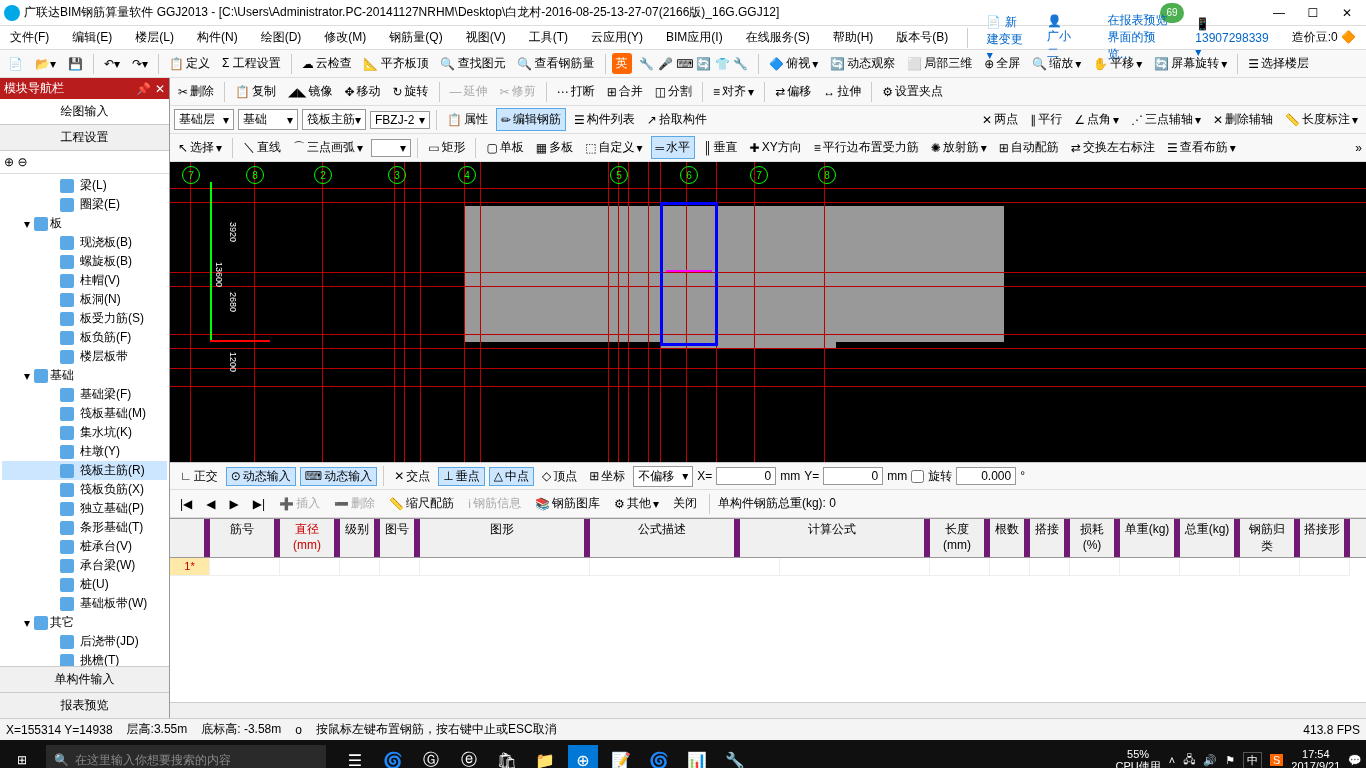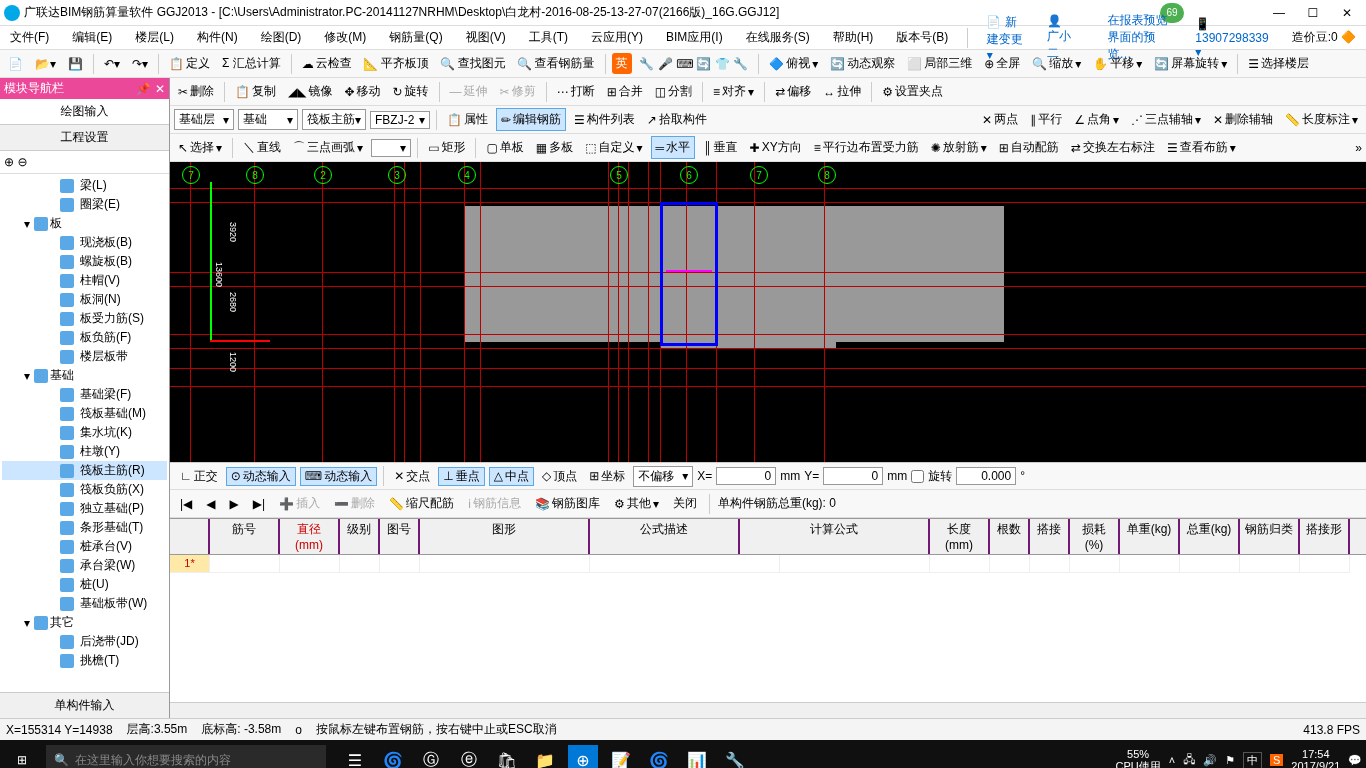--- a/index.html
+++ b/index.html
@@ -12,21 +12,21 @@
 .winbtns span { width: 30px; height: 20px; display: flex; align-items: center; justify-content: center; cursor: pointer; }
 .menubar { height: 24px; background: #fff; display: flex; align-items: center; padding: 0 4px; gap: 11px; border-bottom: 1px solid #ddd; }
 .menubar .mitem { padding: 2px 6px; cursor: pointer; white-space: nowrap; }
 .menubar .spacer { flex: 1; }
 .menubar .rightitem { color: #0066cc; padding: 2px 6px; cursor: pointer; }
 .toolbar { height: 28px; background: #f8f8f8; display: flex; align-items: center; padding: 0 4px; gap: 4px; border-bottom: 1px solid #ddd; flex-wrap: nowrap; overflow: hidden;}
 .tbtn { padding: 2px 4px; cursor: pointer; display: flex; align-items: center; gap: 2px; white-space: nowrap; font-size:12px;}
 .tbtn.active { background:#cde6ff; border:1px solid #5aa9e6; }
 .tsep { width: 1px; height: 20px; background: #ccc; margin: 0 2px; }
 .navpanel { width: 170px; background: #fff; display: flex; flex-direction: column; border-right: 1px solid #999; }
-.navheader { background: #ec4899; color: #fff; padding: 2px 4px; font-size: 12px; display: flex; justify-content: space-between; align-items: center;}
+.navheader { background: #b91c1c; color: #fff; padding: 2px 4px; font-size: 12px; display: flex; justify-content: space-between; align-items: center;}
 .navtab { padding: 4px; text-align: center; background: #f0f0f0; border-bottom: 1px solid #ccc; cursor: pointer; }
 .navtab.active { background: #fff; }
 .navtoolbar { padding: 4px; border-bottom:1px solid #ddd; }
 .tree { flex: 1; overflow: auto; padding: 2px; font-size: 12px; }
 .tree-node { padding: 1px 2px; cursor: pointer; display: flex; align-items: center; gap: 2px; white-space: nowrap; }
 .tree-node.selected { background: #cde6ff; }
 .tree-indent1 { padding-left: 20px; }
 .tree-indent2 { padding-left: 42px; gap: 6px; }
 .tree-icon { width: 14px; height: 14px; display: inline-block; background: #5aa9e6; border-radius:2px;}
 .tri { width: 10px; display: inline-block; text-align: center; }
@@ -43,21 +43,21 @@
 .axis-x { position:absolute; left:200px; top:348px; width:60px; height:2px; background:#f00;}
 .ruler-text { position:absolute; color:#fff; font-size:9px; writing-mode:vertical-rl;}
 .dropdown { border:1px solid #999; padding:1px 4px; background:#fff; cursor:pointer; font-size:12px; min-width:60px; display:flex; justify-content:space-between; align-items:center;}
 .chk { display:flex; align-items:center; gap:2px; padding:0 4px; cursor:pointer;}
 .chk.active { background:#cde6ff; border:1px solid #5aa9e6;}
 .numfield { width:60px; border:1px solid #999; padding:1px 4px; text-align:right; background:#fff;}
 .snapbar { height:28px; background:#f8f8f8; display:flex; align-items:center; padding:0 6px; gap:4px; border-top:1px solid #ccc; border-bottom:1px solid #ddd;}
 .rebar-toolbar { height:28px; background:#f8f8f8; display:flex; align-items:center; padding:0 6px; gap:6px; border-bottom:1px solid #ddd;}
 .grid-table { height: 200px; background:#fff; display:flex; flex-direction:column; border-top:1px solid #999;}
 .gt-header { display:flex; background:#f0f0f0; border-bottom:1px solid #999;}
-.gt-header .cell { border-right:2px solid #701a75; padding:2px 4px; text-align:center; font-size:12px;}
+.gt-header .cell { border-right:6px solid #701a75; padding:2px 4px; text-align:center; font-size:12px;}
 .gt-body { flex:1; overflow:auto; background:#fff;}
 .gt-row { display:flex;}
 .gt-row .cell { border-right:1px solid #eee; border-bottom:1px solid #eee; padding:2px 4px; height:18px; font-size:11px;}
 .rowhead { background:#ffe9a8; width:40px; text-align:center; color:#c00;}
 .hscroll {height:16px; background:#f0f0f0; border-top:1px solid #ccc;}
 .statusbar { height:22px; background:#f4f4f4; display:flex; align-items:center; padding:0 6px; gap:14px; border-top:1px solid #ccc; font-size:12px;}
 .statusbar .sright { margin-left:auto;}
 .taskbar { height:40px; background:#101010; display:flex; align-items:center; color:#fff; padding:0 4px; gap:6px;}
 .taskbar .start { width:36px; height:32px; display:flex; align-items:center; justify-content:center; cursor:pointer;}
 .taskbar .search { flex:0 0 280px; height:30px; background:#2a2a2a; display:flex; align-items:center; padding:0 8px; color:#888;}
@@ -107,21 +107,21 @@
 
 <div class="toolbar">
   <span class="tbtn">📄</span>
   <span class="tbtn">📂▾</span>
   <span class="tbtn">💾</span>
   <span class="tsep"></span>
   <span class="tbtn">↶▾</span>
   <span class="tbtn">↷▾</span>
   <span class="tsep"></span>
   <span class="tbtn">📋 <span>定义</span></span>
-  <span class="tbtn">Σ 汇总计算</span>
+  <span class="tbtn">Σ 工程设置</span>
   <span class="tsep"></span>
   <span class="tbtn">☁ <span>云检查</span></span>
   <span class="tbtn">📐 <span>平齐板顶</span></span>
   <span class="tbtn">🔍 <span>查找图元</span></span>
   <span class="tbtn">🔍 <span>查看钢筋量</span></span>
   <span class="tsep"></span>
   <span style="background:#ff6600;color:#fff;padding:2px 4px;border-radius:3px">英</span>
   <span class="tbtn">🔧 🎤 ⌨ 🔄 👕 🔧</span>
   <span class="tsep"></span>
   <span class="tbtn">🔷 <span>俯视</span>▾</span>
@@ -275,20 +275,21 @@
           <span>后浇带(JD)</span>
         </div>
         <div class="tree-node tree-indent2">
           <span class="tri"></span>
           <span class="tree-icon"></span>
           <span>挑檐(T)</span>
         </div>
       </div>
     <div class="navfooter">
       <div class="nftab">单构件输入</div>
+      <div class="nftab">报表预览</div>
     </div>
   </div>
 
   <div style="flex:1; display:flex; flex-direction:column; overflow:hidden;">
 
     <div class="toolbar">
       <span class="tbtn">✂ <span>删除</span></span>
         <span class="tsep"></span>
       <span class="tbtn">📋 <span>复制</span></span>
       <span class="tbtn">◢◣ <span>镜像</span></span>

